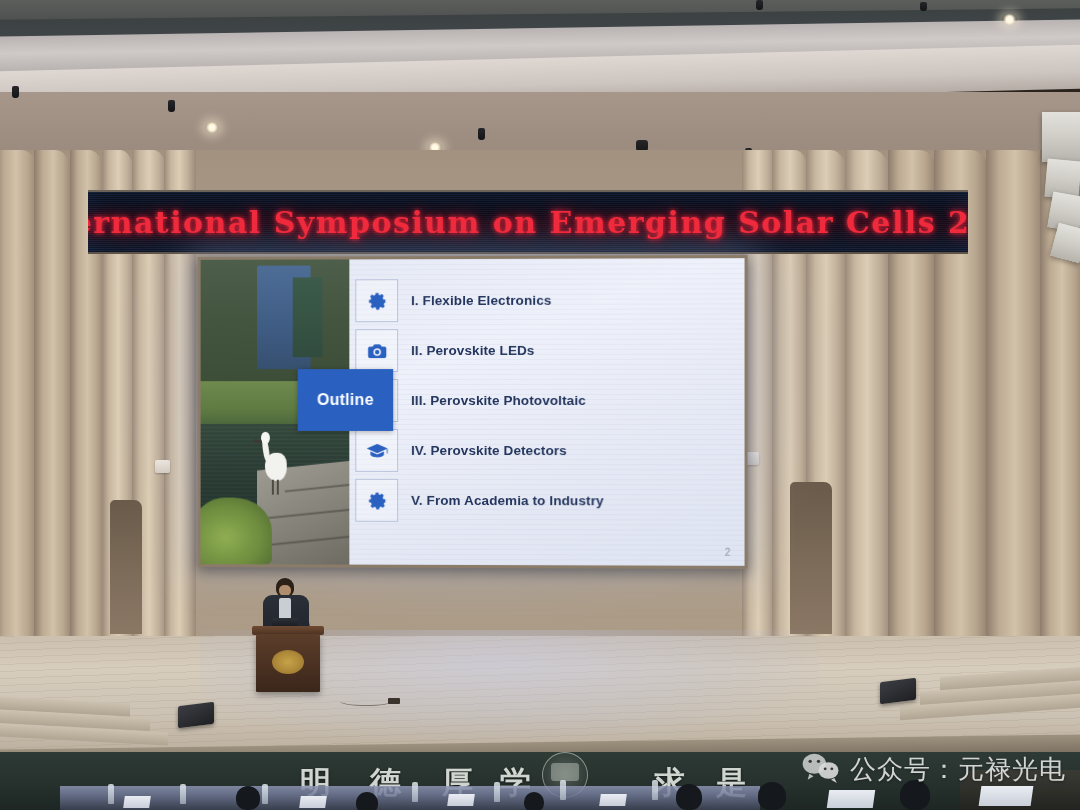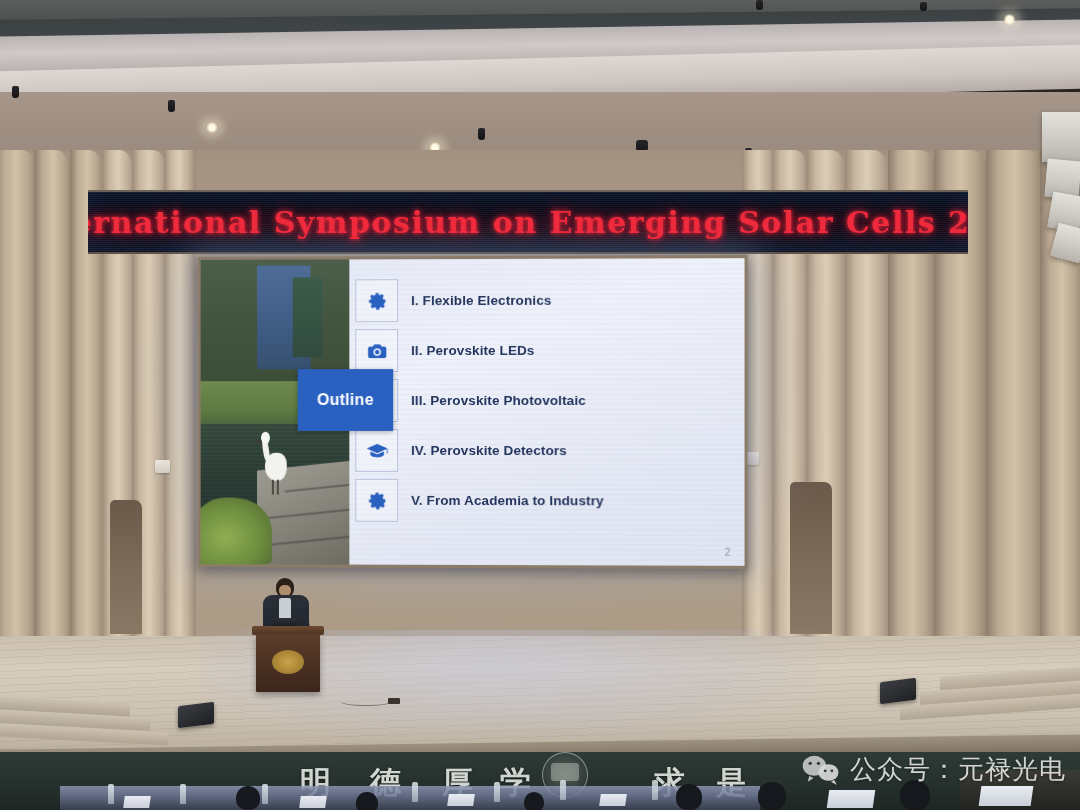--- a/index.html
+++ b/index.html
@@ -324,21 +324,21 @@
   }
   .right-person{
     position:absolute;right:0;top:770px;width:120px;height:40px;
     background:linear-gradient(180deg,#3a3b35 0%,#23241f 100%);
     z-index:5;border-radius:16px 0 0 0;
   }
 
   
   #watermark{
     position:absolute;right:14px;top:752px;z-index:20;
-    display:flex;align-items:center;gap:9px;
+    display:flex;gap:9px;
     opacity:0.90;
   }
   .wm-text{
     font-family:"DejaVu Sans", sans-serif;
     font-size:26px;color:rgba(255,255,255,0.88);
     letter-spacing:1px;
     text-shadow:0 1px 3px rgba(0,0,0,0.45);
     white-space:nowrap;
   }
   .wechat-icon{opacity:0.9;}

